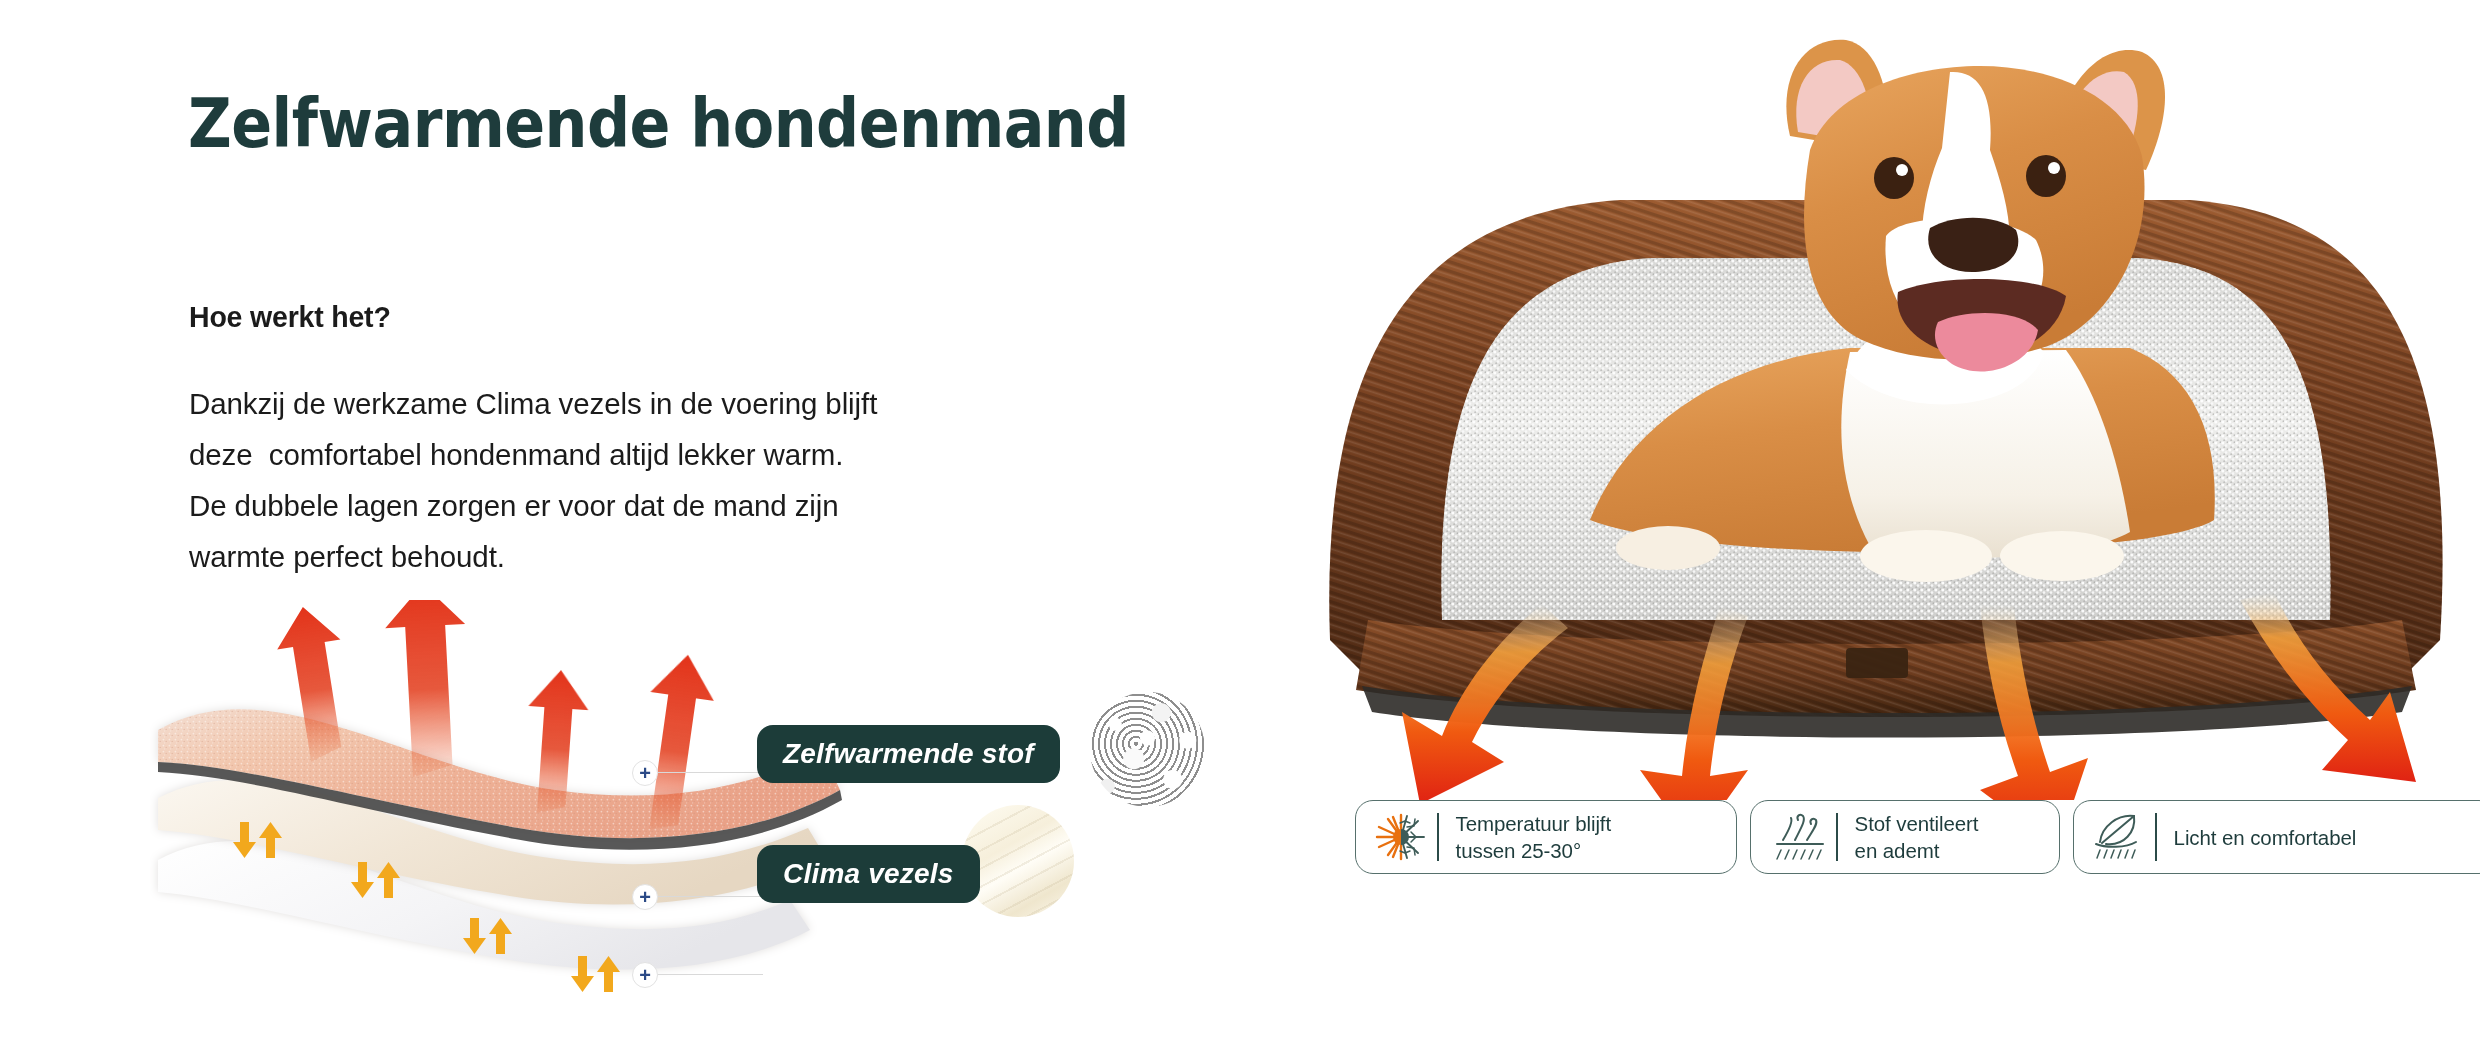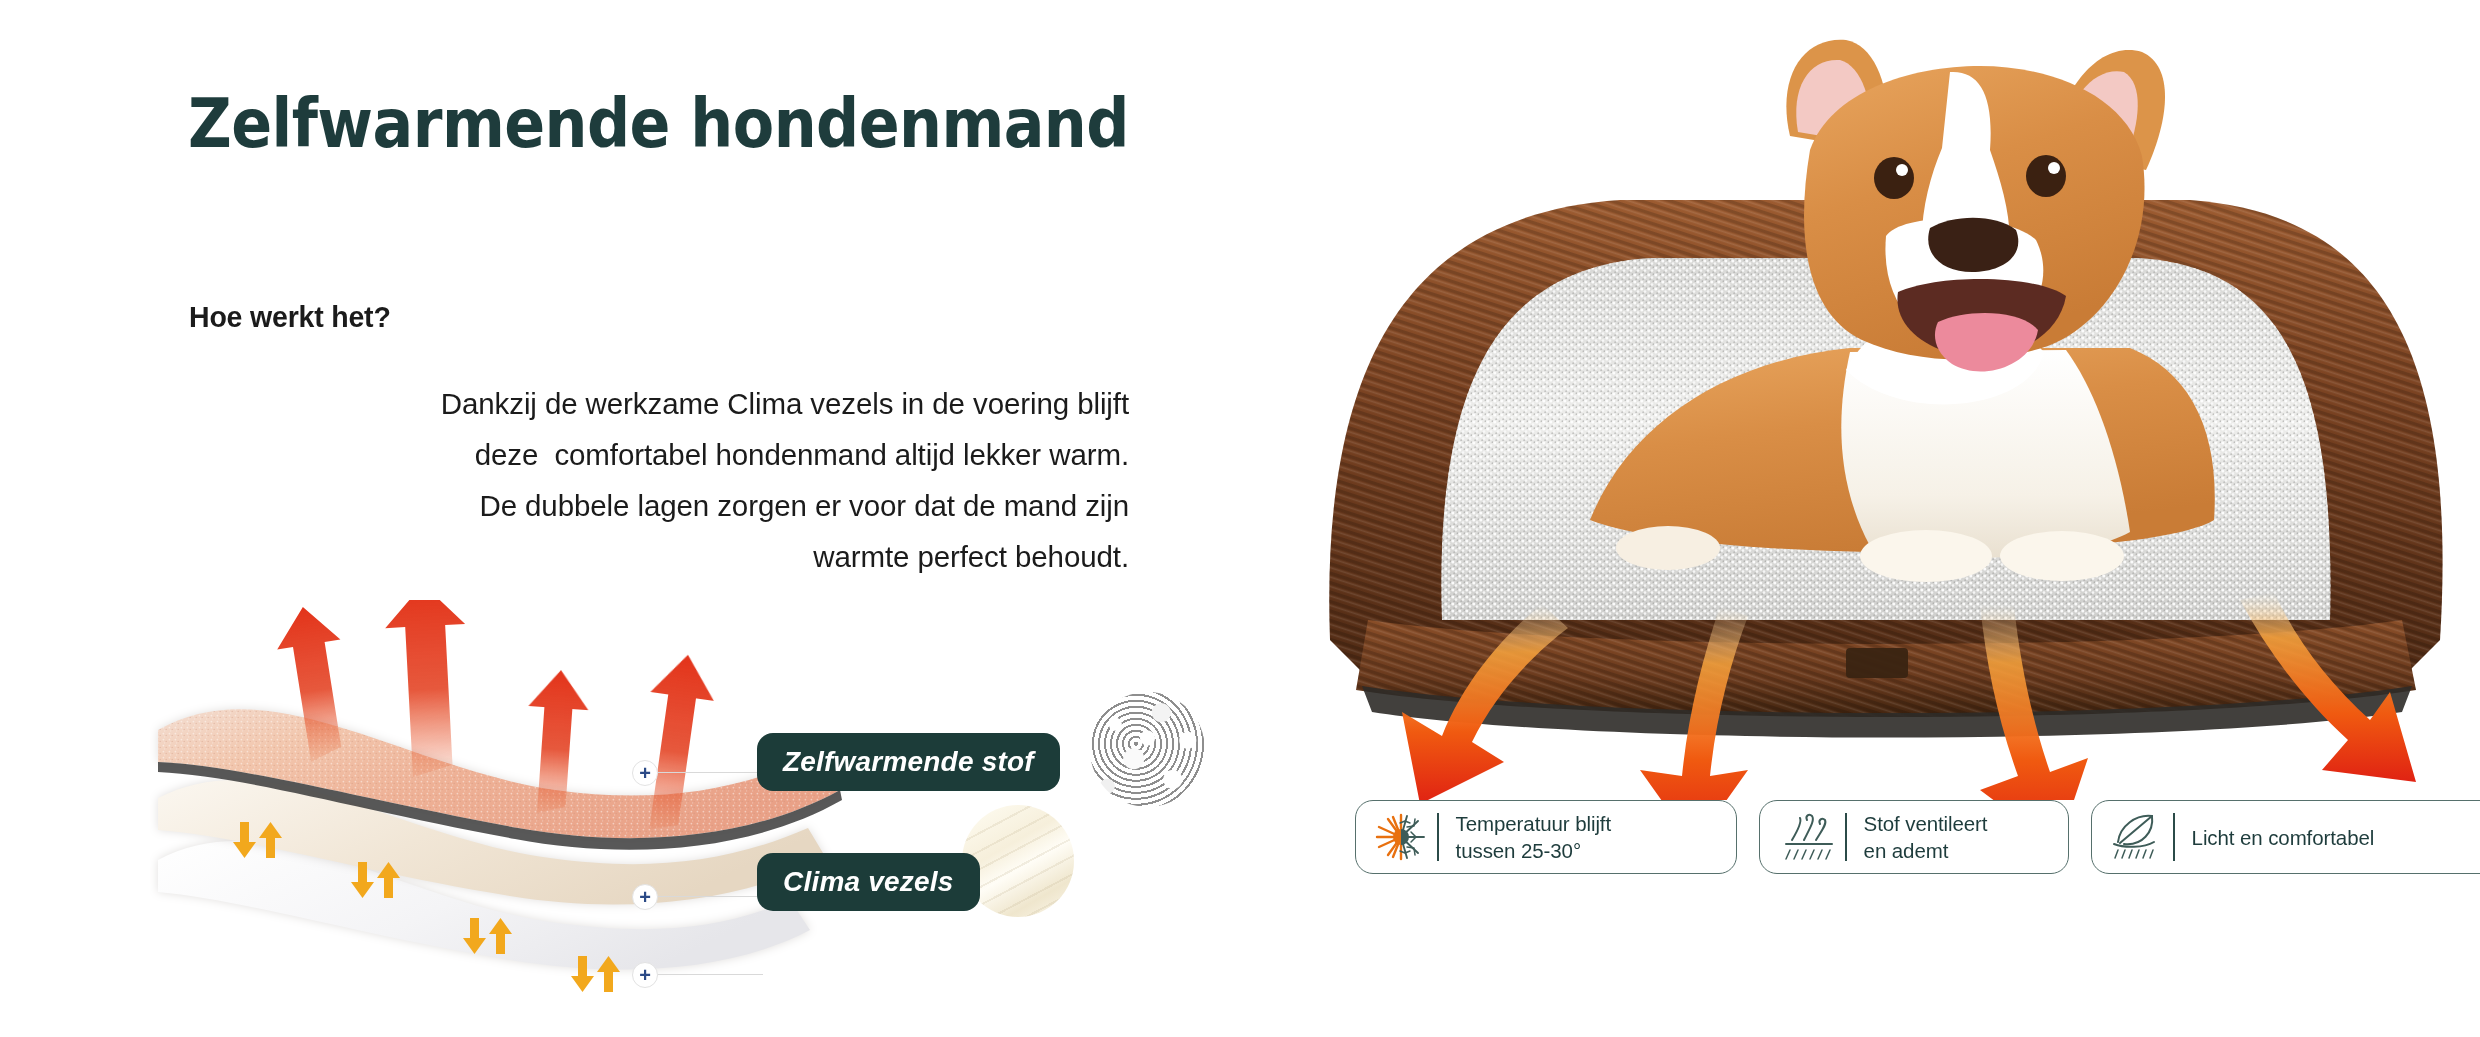--- a/index.html
+++ b/index.html
@@ -15,31 +15,31 @@
     font-size:67px;line-height:1.02;font-weight:800;letter-spacing:-0.6px;
     color:#1E3C3C;font-family:"DejaVu Sans","Liberation Sans",sans-serif;
     transform:scaleX(0.9);transform-origin:left center;white-space:nowrap;}
 
   .subhead{position:absolute;left:189px;top:275px;
     font-size:30px;font-weight:700;color:#1b1b1b;letter-spacing:-0.2px;
     transform:scaleX(0.95);transform-origin:left center;white-space:nowrap;}
 
   .body-copy{position:absolute;left:189px;top:378px;width:940px;
     font-size:29.5px;line-height:51px;color:#1b1b1b;letter-spacing:-0.1px;}
-  .body-copy span{display:block;white-space:pre;text-align:right;}
+  .body-copy span{display:block;white-space:pre;}
 
   
   .layers{position:absolute;left:150px;top:600px;width:700px;height:400px;}
   .layers svg{position:absolute;left:0;top:0;}
 
   
   .pill{position:absolute;height:58px;border-radius:16px;background:#1C3C39;
         display:flex;align-items:center;padding:0 26px;box-sizing:border-box;
         color:#ffffff;font-size:28px;font-style:italic;font-weight:600;
-        letter-spacing:0.2px;white-space:nowrap;margin-top:8px;}
+        letter-spacing:0.2px;white-space:nowrap;}
   .pill-1{left:757px;top:725px;}
   .pill-2{left:757px;top:845px;}
   .pill-3{left:757px;top:930px;}
 
   .swatch{position:absolute;border-radius:50%;overflow:hidden;}
   .sw-1{left:1090px;top:692px;width:115px;height:115px;
         background:
           radial-gradient(circle at 22% 28%, #ffffff 0 6px, transparent 7px),
           radial-gradient(circle at 62% 18%, #f3f3f3 0 9px, transparent 10px),
           radial-gradient(circle at 85% 42%, #ffffff 0 8px, transparent 9px),
@@ -66,21 +66,21 @@
   .l1{left:658px;top:772px;width:105px;}
   .l2{left:658px;top:896px;width:105px;}
   .l3{left:658px;top:974px;width:105px;}
 
   
   .photo{position:absolute;left:1290px;top:0;width:1190px;height:800px;}
   .photo svg{position:absolute;left:0;top:0;}
 
   
   .features{position:absolute;left:1355px;top:800px;width:1090px;height:90px;
-            display:flex;gap:22px;}
+            display:flex;gap:13px;}
   .fcard{flex:0 0 auto;height:74px;border:1.6px solid #56706c;border-radius:18px;
          background:#fff;display:flex;align-items:center;padding:0 16px;box-sizing:border-box;}
   .fc-1{width:382px;}
   .fc-2{width:310px;padding-left:20px;}
   .fc-3{width:424px;}
   .ficon{width:58px;height:58px;flex:0 0 58px;display:flex;align-items:center;justify-content:center;}
   .fdiv{width:1.6px;height:48px;background:#2b4b48;margin:0 17px 0 7px;flex:0 0 1.6px;}
   .ftext{font-size:20.5px;line-height:27px;color:#1E3C3C;letter-spacing:-0.1px;}
   .ftext span{display:block;white-space:nowrap;}
 </style>

